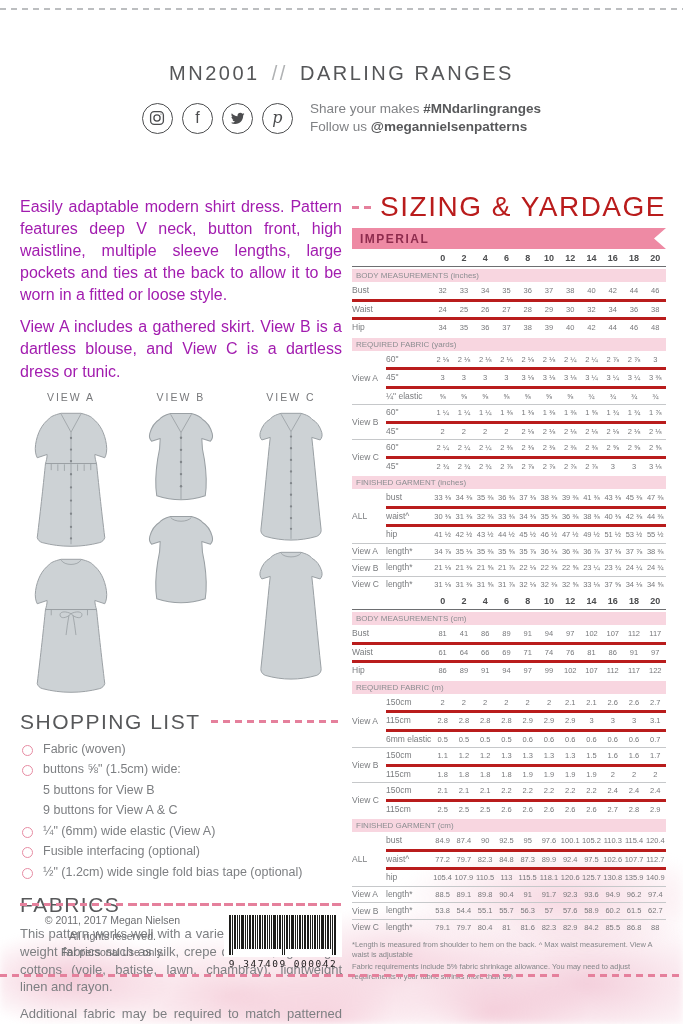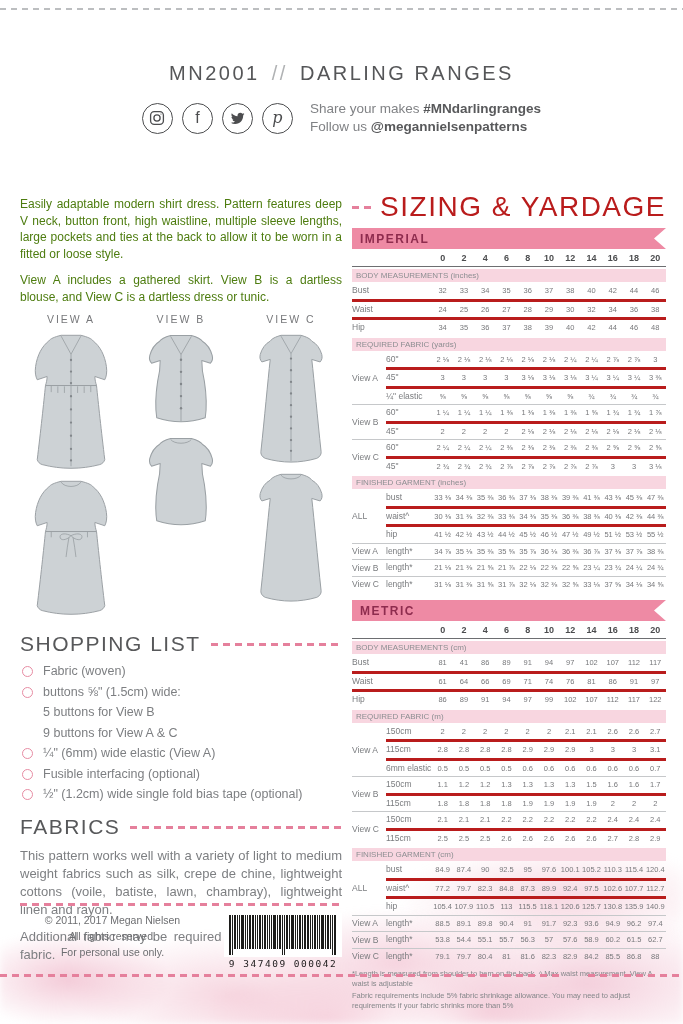--- a/index.html
+++ b/index.html
@@ -29,34 +29,34 @@
   .title .sep{color:#b0b2b4;padding:0 4px;}
   .social-row{display:flex;justify-content:center;align-items:center;gap:9px;margin-top:15px;}
   .sicon{width:29px;height:29px;border:1.6px solid #4c4d4f;border-radius:50%;
     display:flex;align-items:center;justify-content:center;color:#4c4d4f;flex:0 0 auto;}
   .sicon .glyph{font-size:16px;line-height:1;font-family:"DejaVu Serif",serif;}
   .social-text{text-align:left;margin-left:8px;font-size:13.5px;line-height:1.35;color:#808285;}
   .social-text b{color:#58595b;}
 
   
   .left-col{position:absolute;left:20px;top:196px;width:322px;}
-  .desc{font-size:12px;line-height:1.38;text-align:justify;color:#4d7c0f;margin:0 0 10px 0;}
+  .desc{font-size:16px;line-height:1.38;text-align:justify;color:#a21caf;margin:0 0 10px 0;}
   .desc.second{margin-bottom:8px;}
   .views-grid{display:flex;gap:8px;}
   .view-col{flex:1;display:flex;flex-direction:column;align-items:center;gap:6px;}
   .view-label{font-size:10.5px;letter-spacing:2px;color:#77787b;margin-bottom:1px;}
   .garment path.g{fill:#cdd2d5;stroke:#9aa0a4;stroke-width:1.2;stroke-linejoin:round;}
   .garment path.ln{fill:none;stroke:#9aa0a4;stroke-width:1;}
   .garment circle.btn{fill:#82878b;}
 
   .sec-head{display:flex;align-items:center;gap:10px;margin:14px 0 8px 0;}
   .sec-head h2{margin:0;font-size:21px;font-weight:400;letter-spacing:1.5px;color:#57585a;white-space:nowrap;}
   .pink-dash{flex:1;height:3px;background:repeating-linear-gradient(90deg,#e5809c 0 7px,transparent 7px 12px);}
 
-  .shop-item{display:flex;align-items:flex-start;margin-bottom:6.5px;font-size:12.5px;color:#7d7f82;}
+  .shop-item{display:flex;align-items:flex-end;margin-bottom:6.5px;font-size:12.5px;color:#7d7f82;}
   .shop-bullet{width:9px;height:9px;border:1.5px solid #e78ca3;border-radius:50%;margin:2px 10px 0 2px;flex:0 0 auto;}
   .shop-spacer{width:23px;flex:0 0 auto;}
 
   .fabrics-p{font-size:13px;line-height:1.38;text-align:justify;margin:0 0 9px 0;}
 
   .footer-divider{position:absolute;left:20px;top:903px;width:322px;height:3px;
     background:repeating-linear-gradient(90deg,#e5809c 0 7px,transparent 7px 12px);}
   .footer-row{position:absolute;left:20px;top:913px;width:322px;display:flex;
     justify-content:space-between;align-items:flex-start;z-index:2;}
   .copyright{width:185px;text-align:center;font-size:10.5px;line-height:1.5;color:#6d6e71;}
@@ -591,21 +591,20 @@
               <div class="val">32 ⅝</div>
               <div class="val">33 ⅛</div>
               <div class="val">37 ⅝</div>
               <div class="val">34 ⅛</div>
               <div class="val">34 ⅝</div>
             </div>
           </div>
         </div>
       </div>
     <div>
-        <div class="ribbon metric">METRIC</div>
         <div class="sizes-row">
           <div class="sizes-spacer"></div>
           <div class="size-cell">0</div>
           <div class="size-cell">2</div>
           <div class="size-cell">4</div>
           <div class="size-cell">6</div>
           <div class="size-cell">8</div>
           <div class="size-cell">10</div>
           <div class="size-cell">12</div>
           <div class="size-cell">14</div>

